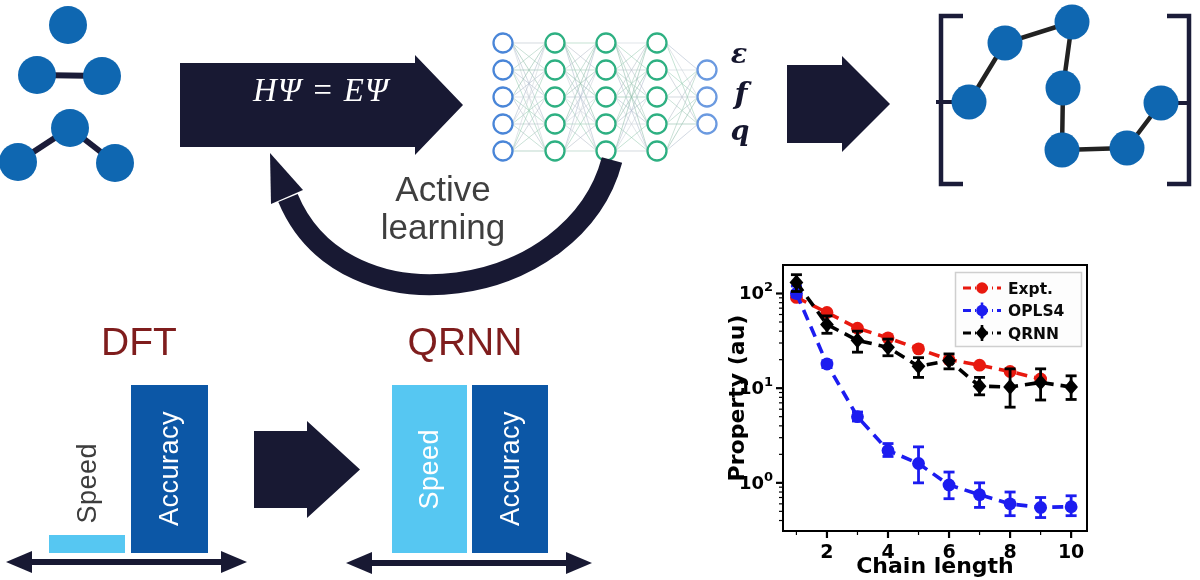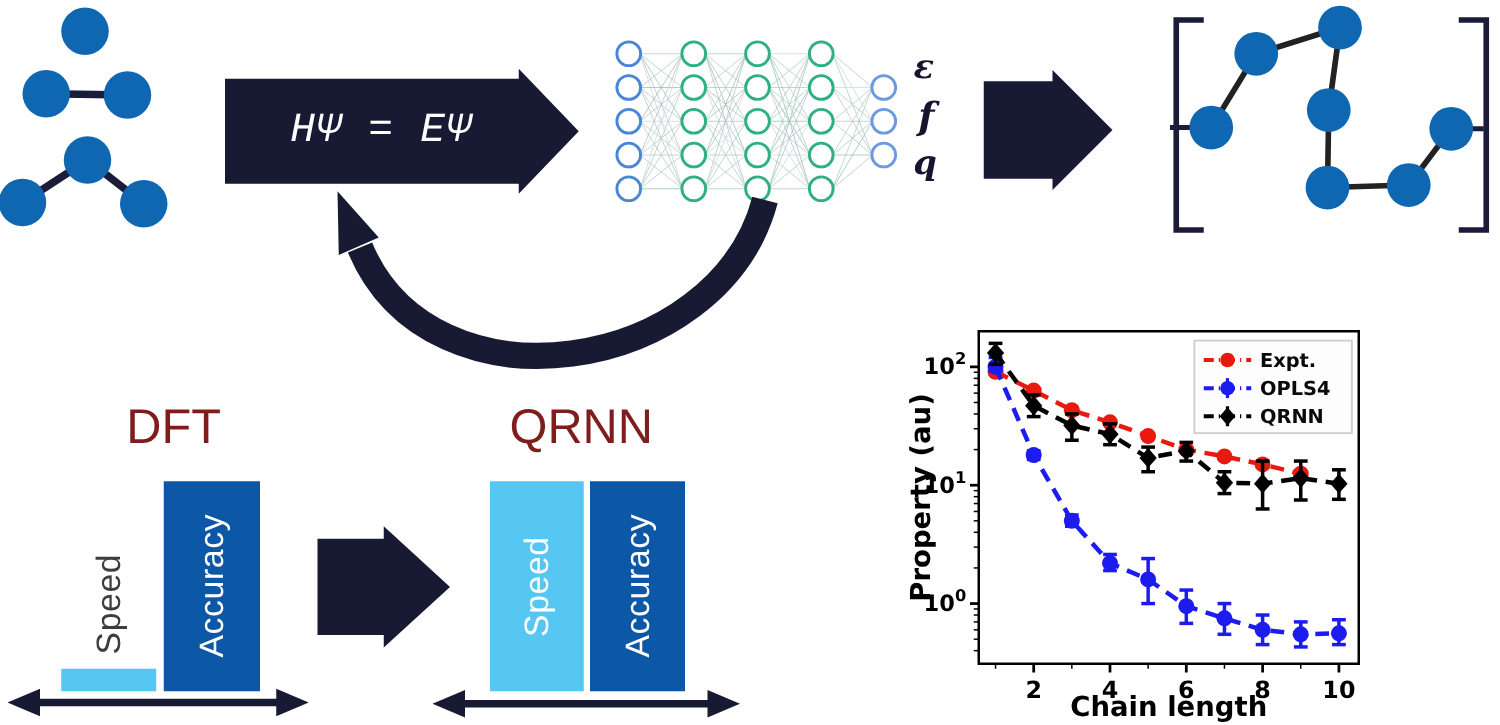--- a/index.html
+++ b/index.html
@@ -1,21 +1,21 @@
 <!DOCTYPE html>
 <html><head>
 <meta charset="utf-8">
 <style>
   html,body{margin:0;padding:0;background:#fff;}
   #canvas{position:relative;width:1200px;height:580px;background:#fff;overflow:hidden;
           font-family:"Liberation Sans",sans-serif;}
   #scene{position:absolute;left:0;top:0;width:1200px;height:580px;}
   .overlay{position:absolute;}
-  .eq{left:180px;top:61px;width:250px;height:86px;display:flex;align-items:center;justify-content:center;
-      color:#fff;font-style:italic;font-size:33px;letter-spacing:1px;font-family:Liberation Mono, monospace;}
+  .eq{left:180px;top:47px;width:250px;height:86px;display:flex;align-items:center;justify-content:center;
+      color:#fff;font-style:italic;font-size:33px;letter-spacing:1px;font-family:Liberation Serif, serif;padding-left:16px;}
   .al{left:348px;top:170px;width:190px;text-align:center;font-size:35px;color:#3f3f3f;line-height:1.08;}
   .nnout{width:36px;height:36px;display:flex;align-items:center;justify-content:center;
          font-family:"DejaVu Serif",serif;font-style:italic;font-weight:bold;color:#15162e;}
   .o1{left:721px;top:35px;font-size:27px;}
   .o2{left:723px;top:75px;font-size:30px;}
   .o3{left:722px;top:112px;font-size:27px;}
   .bc-title{position:absolute;width:200px;text-align:center;font-size:39px;color:#7f1d1d;}
   .t0{left:39px;top:320px;}
   .t1{left:365px;top:320px;}
   .bar{position:absolute;display:flex;align-items:center;justify-content:center;}
@@ -348,20 +348,24 @@
           <line x1="963" y1="333" x2="1001" y2="333" stroke="#000000" stroke-width="3.2" stroke-dasharray="8 4 1 4"></line>
           <line x1="982" y1="325" x2="982" y2="341" stroke="#000000" stroke-width="2.6"></line>
           <path d="M982,325.7 L988.3,333 L982,340.3 L975.7,333 Z" fill="#000000"></path>
           <text x="1008" y="338.5" font-size="15.5" font-weight="bold" font-family="DejaVu Sans, sans-serif" fill="#0a0a0a">QRNN</text>
         </g>
       </g>
   </svg>
 
   <div class="overlay eq">HΨ = EΨ</div>
 
+  <div class="overlay al">
+    <span>Active</span><br>
+    <span>learning</span>
+  </div>
 
   <div class="overlay nnout o1">ε</div>
   <div class="overlay nnout o2">f</div>
   <div class="overlay nnout o3">q</div>
 
   <div class="bc-title t0">DFT</div>
   <div class="bc-title t1">QRNN</div>
 <div class="bar" style="left: 49px; top: 535px; width: 76px; height: 18px; background: rgb(86, 199, 242);"></div>
     <div class="vout" style="left: 67px; top: 435px; width: 40px; height: 96px;">
       <span class="vlabel">Speed</span>

